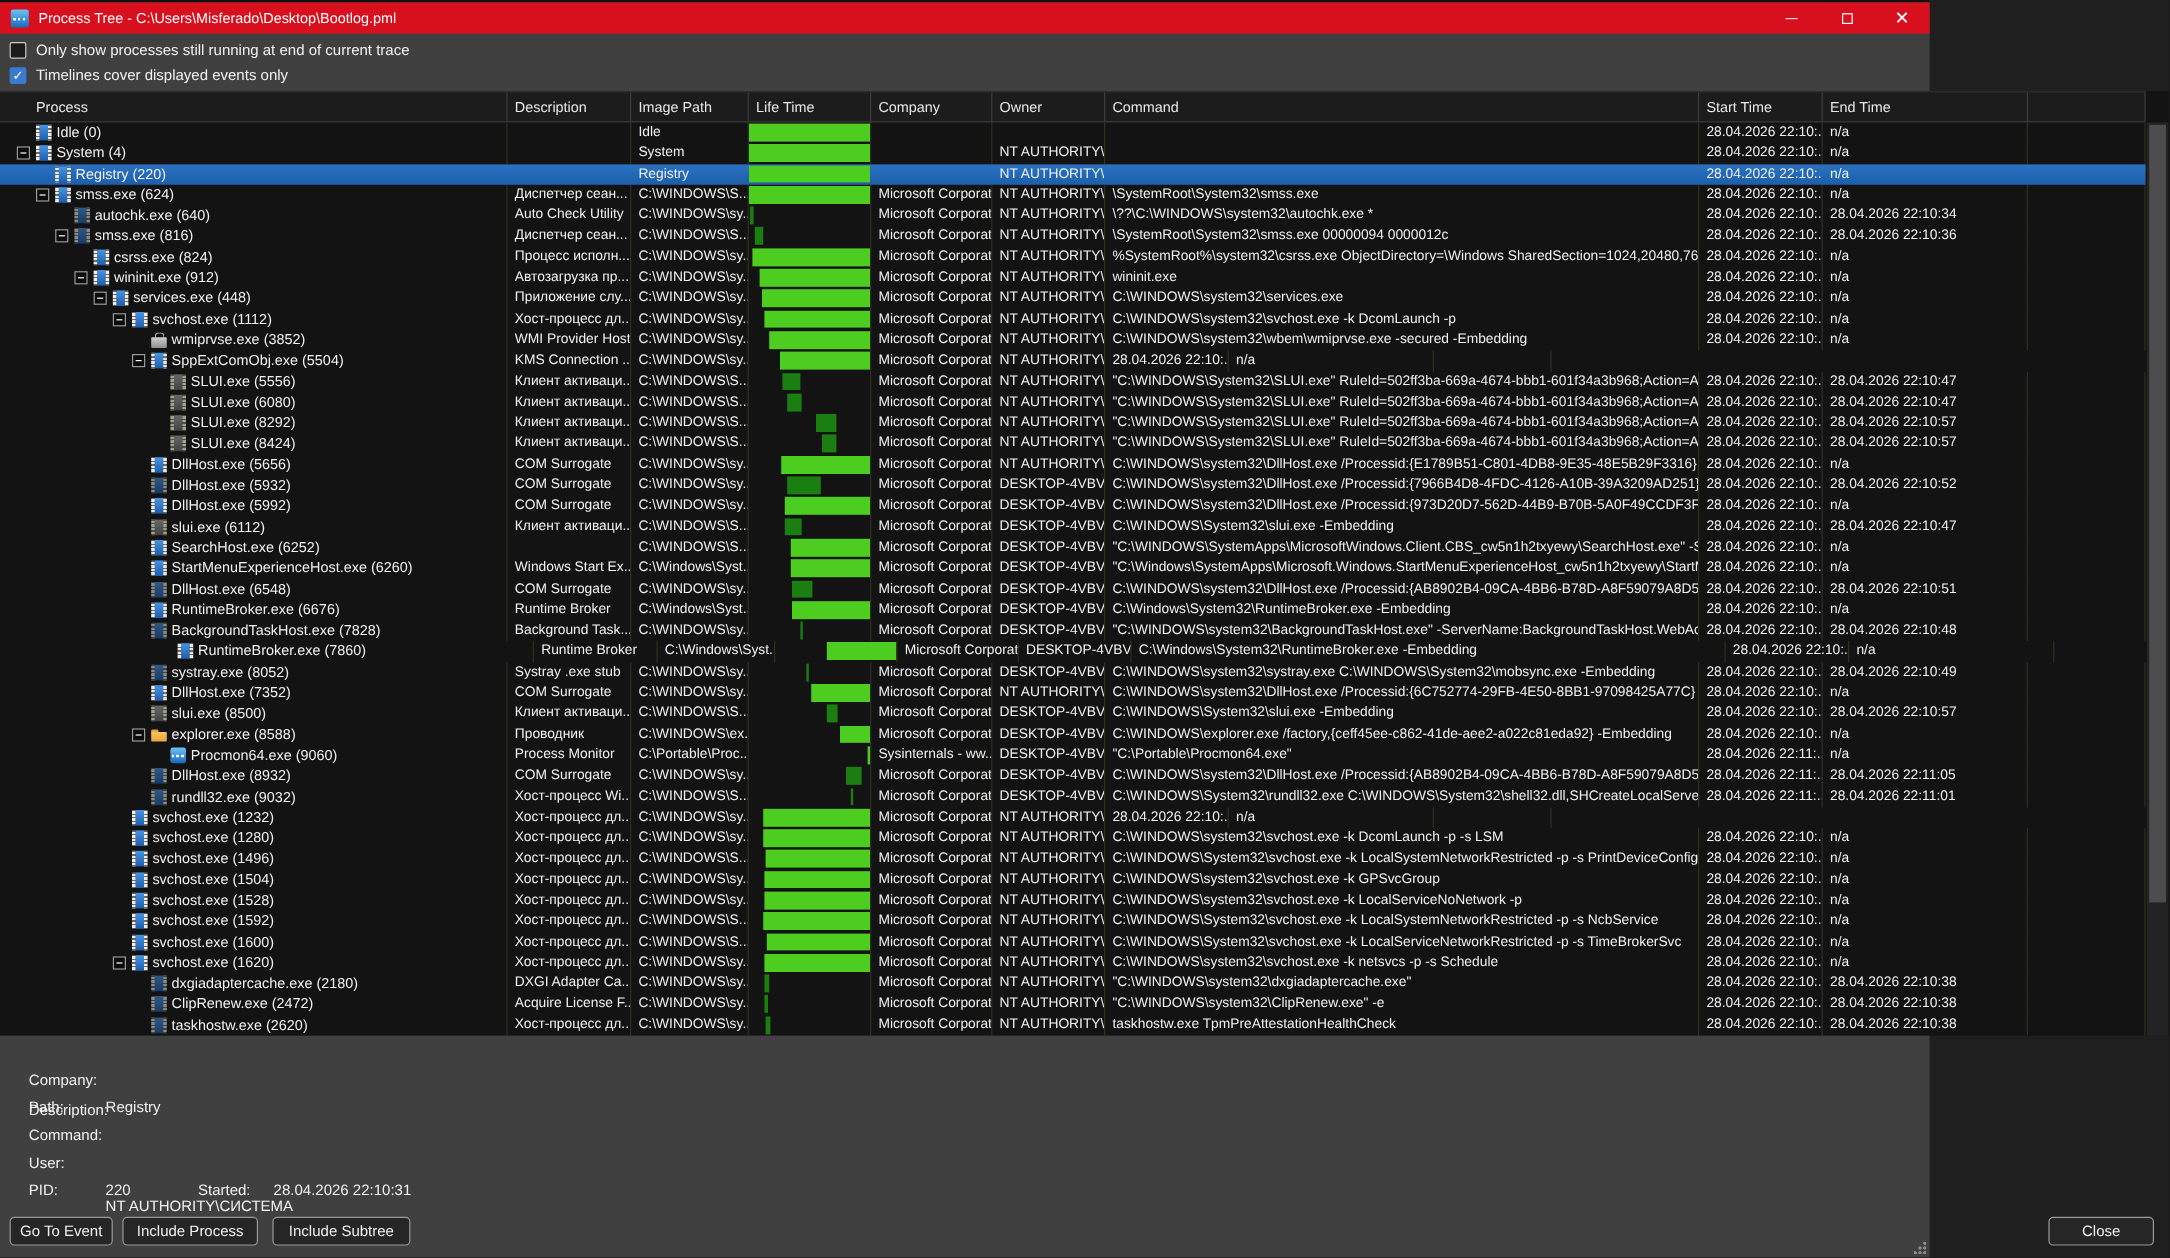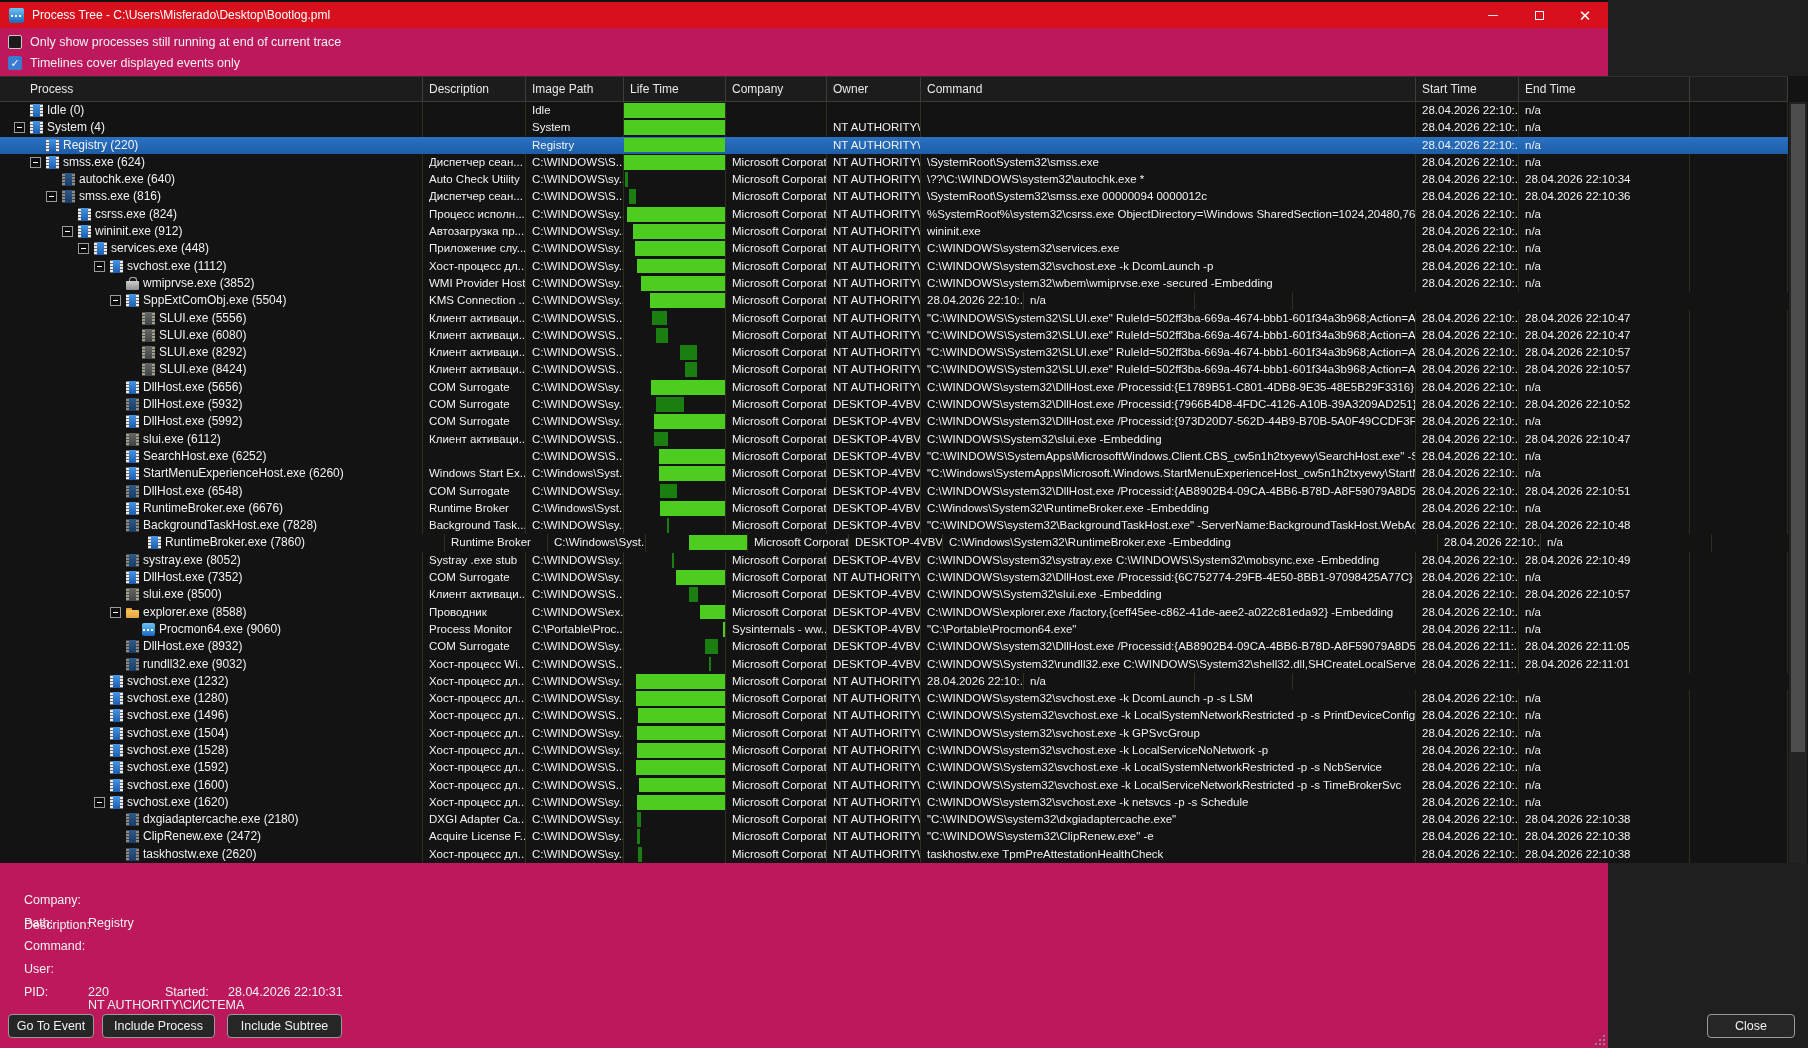--- a/index.html
+++ b/index.html
@@ -1,18 +1,18 @@
 <!DOCTYPE html>
 <html><head>
 <meta charset="utf-8">
 <style>
   * { box-sizing: border-box; margin: 0; padding: 0; }
   html,body { width:1808px; height:1048px; overflow:hidden; background:#1f1f1f;
     font-family:"Liberation Sans","DejaVu Sans",sans-serif; color:#f1f1f1; }
-  #win { position:relative; width:1608px; height:1048px; background:#be185d; border-top:2px solid #111; }
+  #win { position:relative; width:1608px; height:1048px; background:#404040; border-top:2px solid #111; }
 
   
   .titlebar { position:absolute; left:0; top:0; width:100%; height:26px; background:#d8101e;
     display:flex; align-items:center; }
   .titlebar .appicon { width:15px; height:15px; margin:0 8px 0 9px; border-radius:2px;
     background:linear-gradient(#6cc4f2,#1a67c0); position:relative; flex:none; }
   .titlebar .appicon::before { content:''; position:absolute; left:2px; right:2px; top:7px; height:2px;
     background:repeating-linear-gradient(90deg,#fff 0 2px,transparent 2px 4px); }
   .titlebar .title { font-size:12px; color:#fff; }
   .wctrls { margin-left:auto; display:flex; height:100%; }

